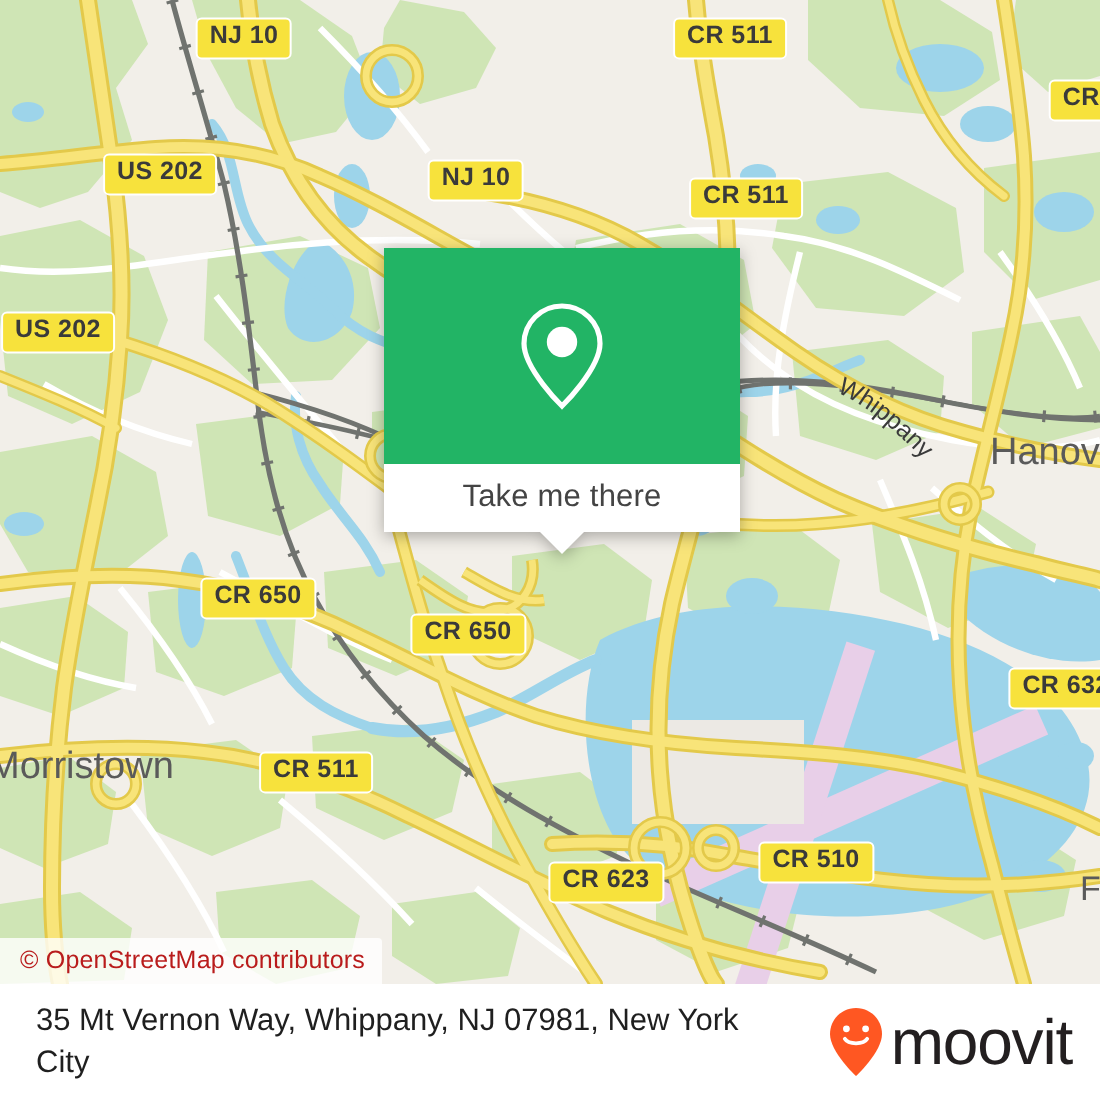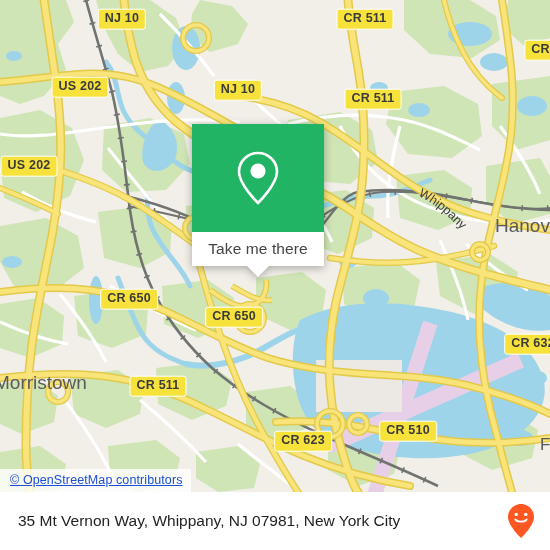--- a/index.html
+++ b/index.html
@@ -16,30 +16,29 @@
     position:absolute; left:0; top:0; width:550px; height:492px;
     background:#f2efe9; overflow:hidden;
   }
   #map svg{ position:absolute; left:0; top:0; }
 
   
   #attrib{
     position:absolute; left:0; bottom:0;
     padding:4px 8px 5px 10px;
     background:rgba(255,255,255,0.80);
-    font-size:12.5px; color:#1d4ed8; letter-spacing:0.1px;
+    font-size:12.5px; color:#b91c1c; letter-spacing:0.1px;
     white-space:nowrap;
     border-top-right-radius:2px;
-    text-decoration:underline;
   }
 
   
   #card{
     position:absolute; left:192px; top:124px;
-    width:132px; height:142px;
+    width:178px; height:142px;
     filter:drop-shadow(0 2px 4px rgba(0,0,0,0.30));
   }
   #card-top{
     width:100%; height:108px;
     background:#22b465;
     display:flex; align-items:center; justify-content:center;
   }
   #card-bottom{
     position:relative;
     width:100%; height:34px;
@@ -341,16 +340,17 @@
   <div id="footer">
     <div id="address">35 Mt Vernon Way, Whippany, NJ 07981, New York City</div>
     <div id="logo">
       <svg width="30" height="36" viewBox="0 0 30 36">
         <path d="M15,1 C7.8,1 2,6.8 2,14 C2,23 15,35 15,35 C15,35 28,23 28,14
                  C28,6.8 22.2,1 15,1 Z" fill="#ff5722"></path>
         <circle cx="10.2" cy="11.4" r="1.7" fill="#ffffff"></circle>
         <circle cx="19.8" cy="11.4" r="1.7" fill="#ffffff"></circle>
         <path d="M9.4,16.4 C11.2,19.4 18.8,19.4 20.6,16.4" fill="none" stroke="#ffffff" stroke-width="1.9" stroke-linecap="round"></path>
       </svg>
+      <span id="logo-word">moovit</span>
     </div>
   </div>
 
 </div>
 
 </body></html>

